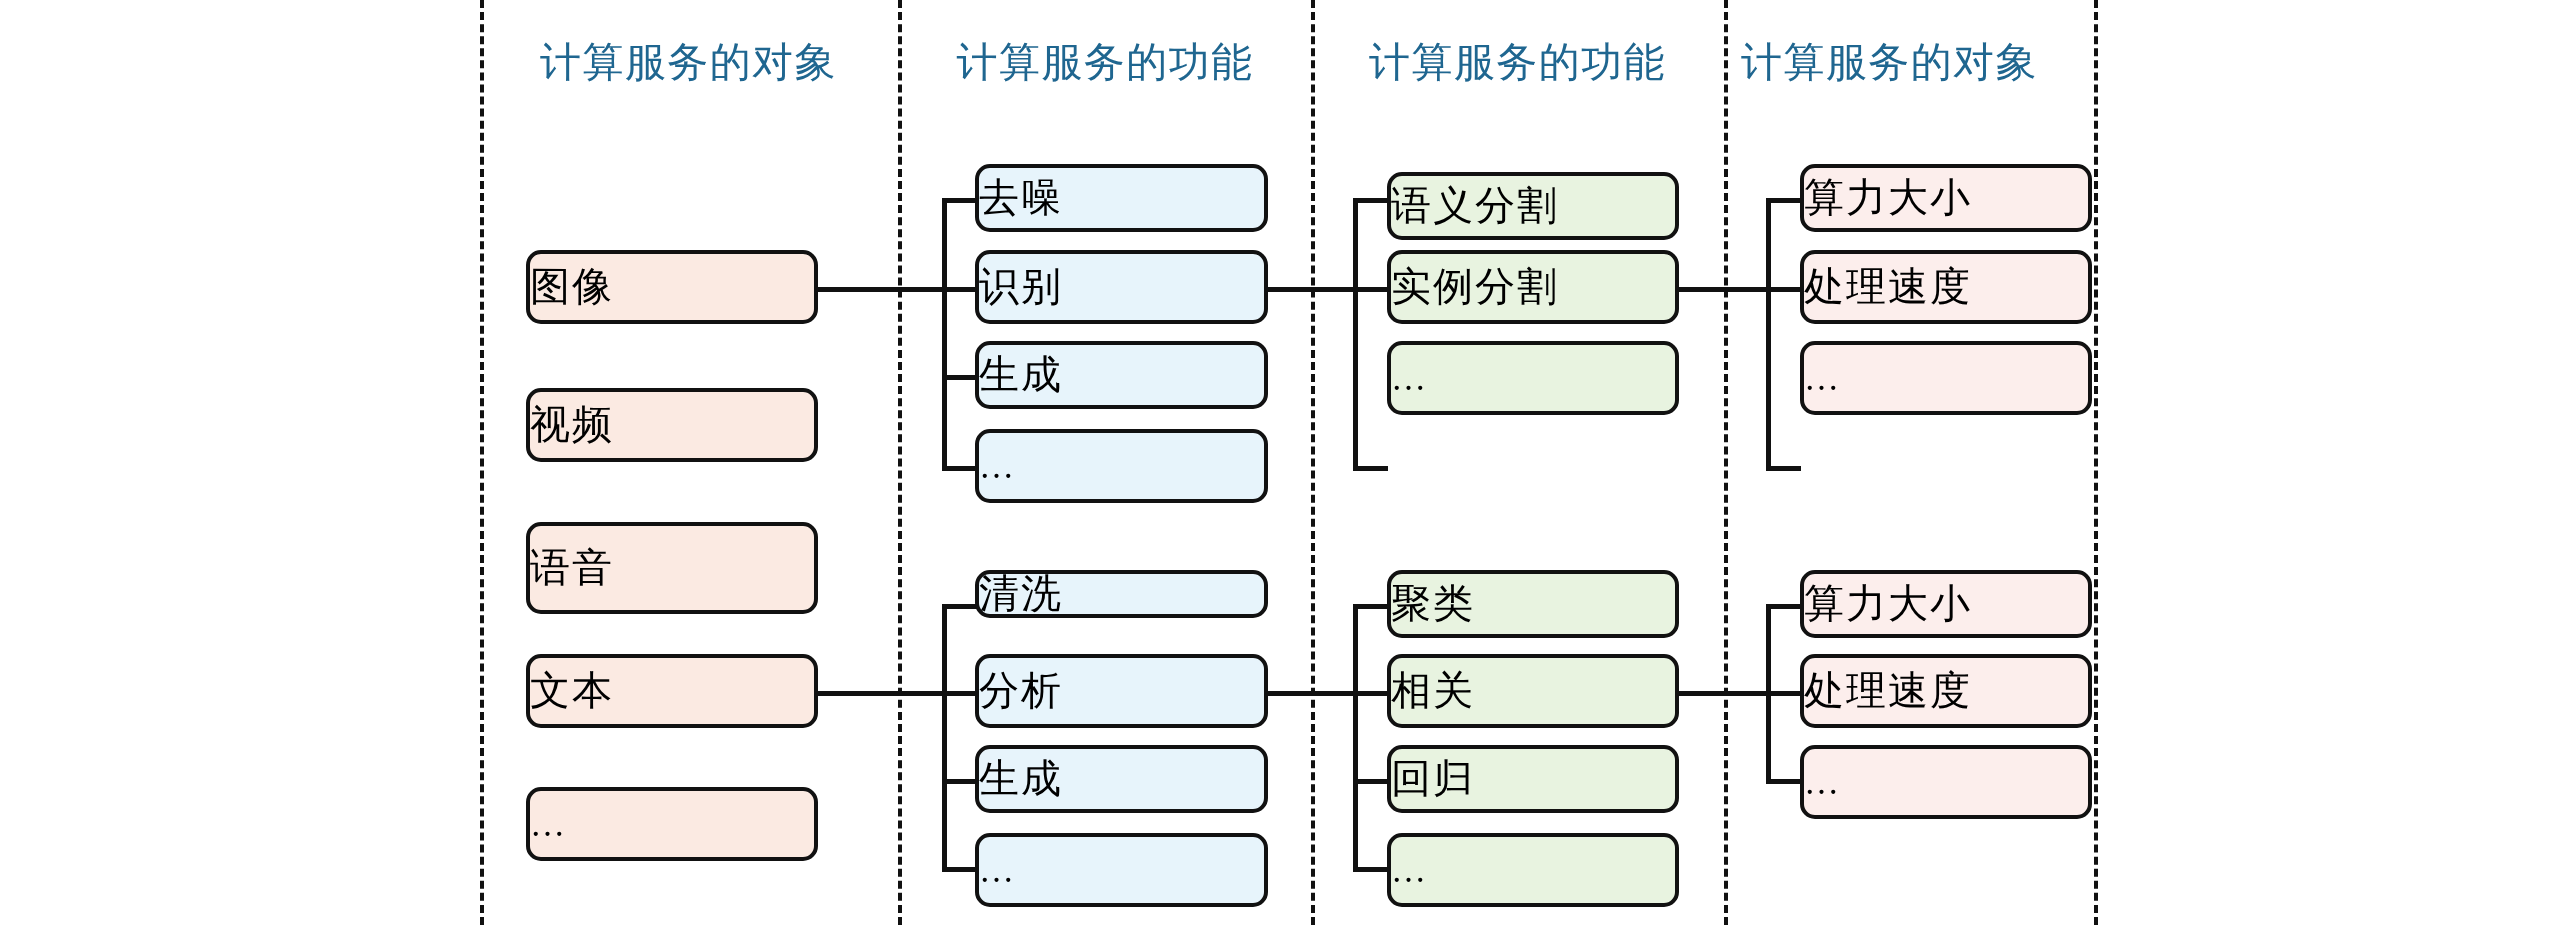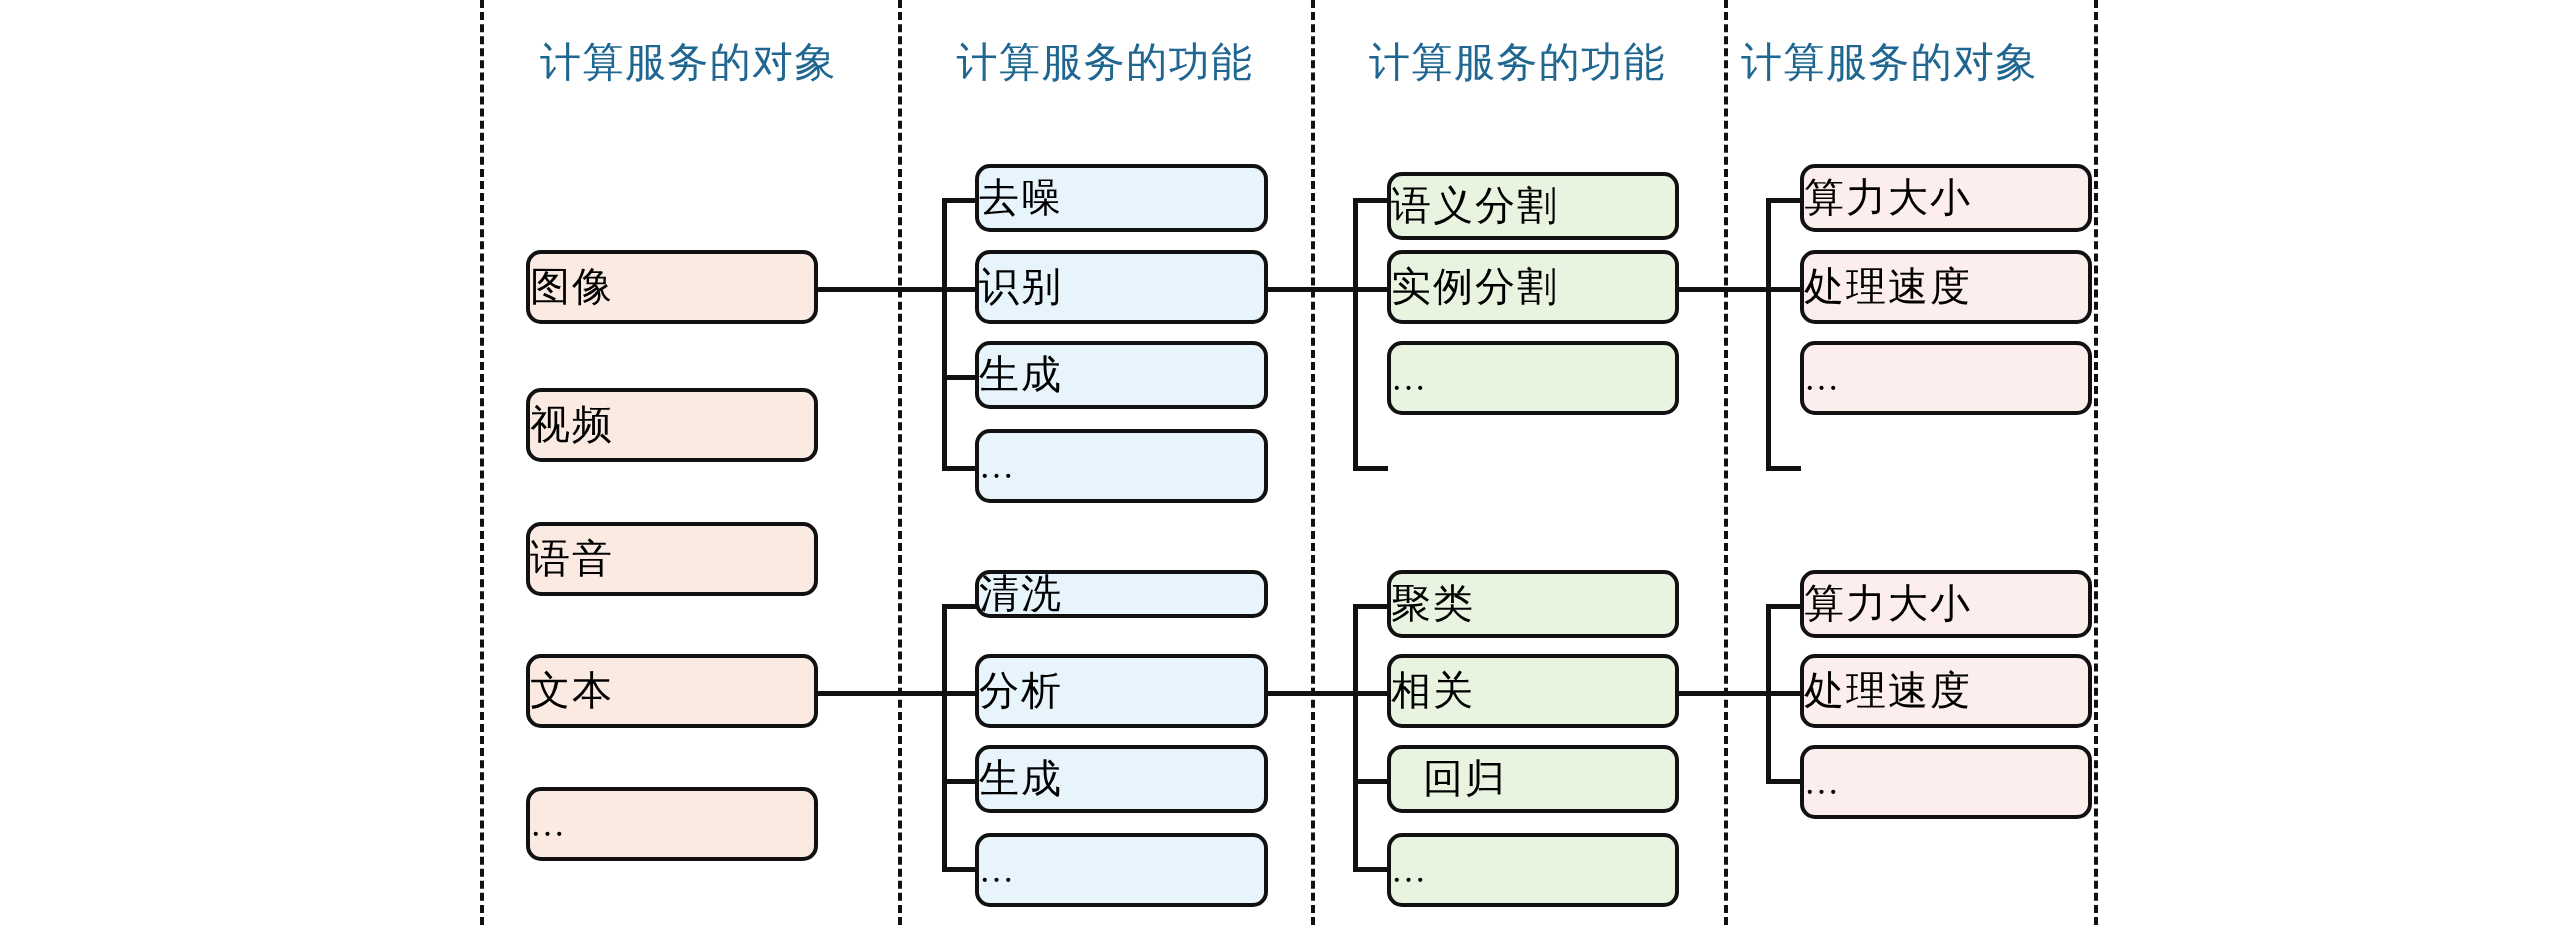--- a/index.html
+++ b/index.html
@@ -101,21 +101,21 @@
   <div class="h-line" style="left:1766px;top:198px;width:35px;"></div>
   <div class="h-line" style="left:1766px;top:287px;width:35px;"></div>
   <div class="h-line" style="left:1766px;top:466px;width:35px;"></div>
 
   <div class="node obj" style="left:526px;top:250px;width:292px;height:74px;">
     <span>图像</span>
   </div>
   <div class="node obj" style="left:526px;top:388px;width:292px;height:74px;">
     <span>视频</span>
   </div>
-  <div class="node obj" style="left:526px;top:522px;width:292px;height:74px;">
+  <div class="node obj" style="left:526px;top:522px;width:292px;height:92px;">
     <span>语音</span>
   </div>
   <div class="node obj" style="left:526px;top:654px;width:292px;height:74px;">
     <span>文本</span>
   </div>
   <div class="node obj" style="left:526px;top:787px;width:292px;height:74px;">
     <span class="dots">…</span>
   </div>
 
   <div class="node func" style="left:975px;top:164px;width:293px;height:68px;">
@@ -183,21 +183,21 @@
   <div class="node func" style="left:975px;top:833px;width:293px;height:74px;">
     <span class="dots">…</span>
   </div>
 
   <div class="node meth" style="left:1387px;top:570px;width:292px;height:68px;">
     <span>聚类</span>
   </div>
   <div class="node meth" style="left:1387px;top:654px;width:292px;height:74px;">
     <span>相关</span>
   </div>
-  <div class="node meth" style="left:1387px;top:745px;width:292px;height:68px;padding-left:32px;">
+  <div class="node meth" style="left:1387px;top:745px;width:292px;height:68px;">
     <span>回归</span>
   </div>
   <div class="node meth" style="left:1387px;top:833px;width:292px;height:74px;">
     <span class="dots">…</span>
   </div>
 
   <div class="node perf" style="left:1800px;top:570px;width:292px;height:68px;">
     <span>算力大小</span>
   </div>
   <div class="node perf" style="left:1800px;top:654px;width:292px;height:74px;">

